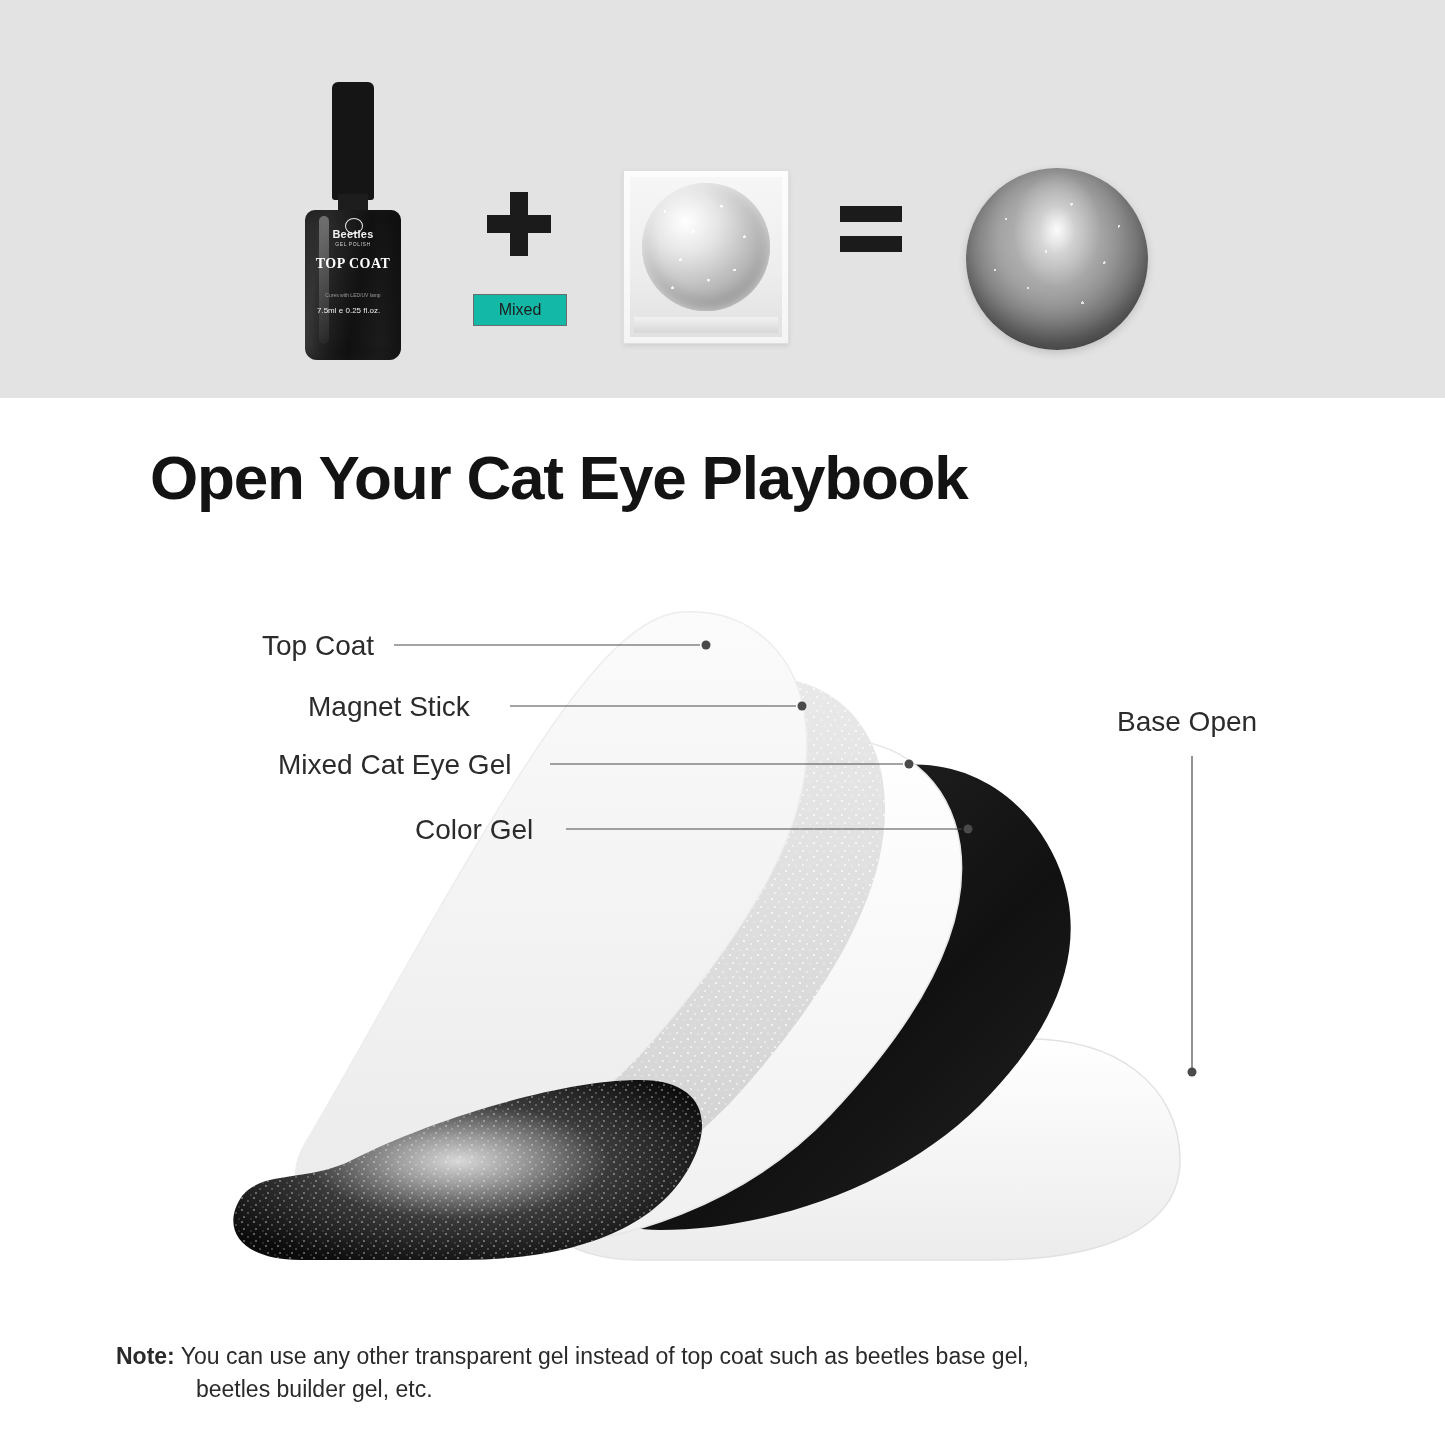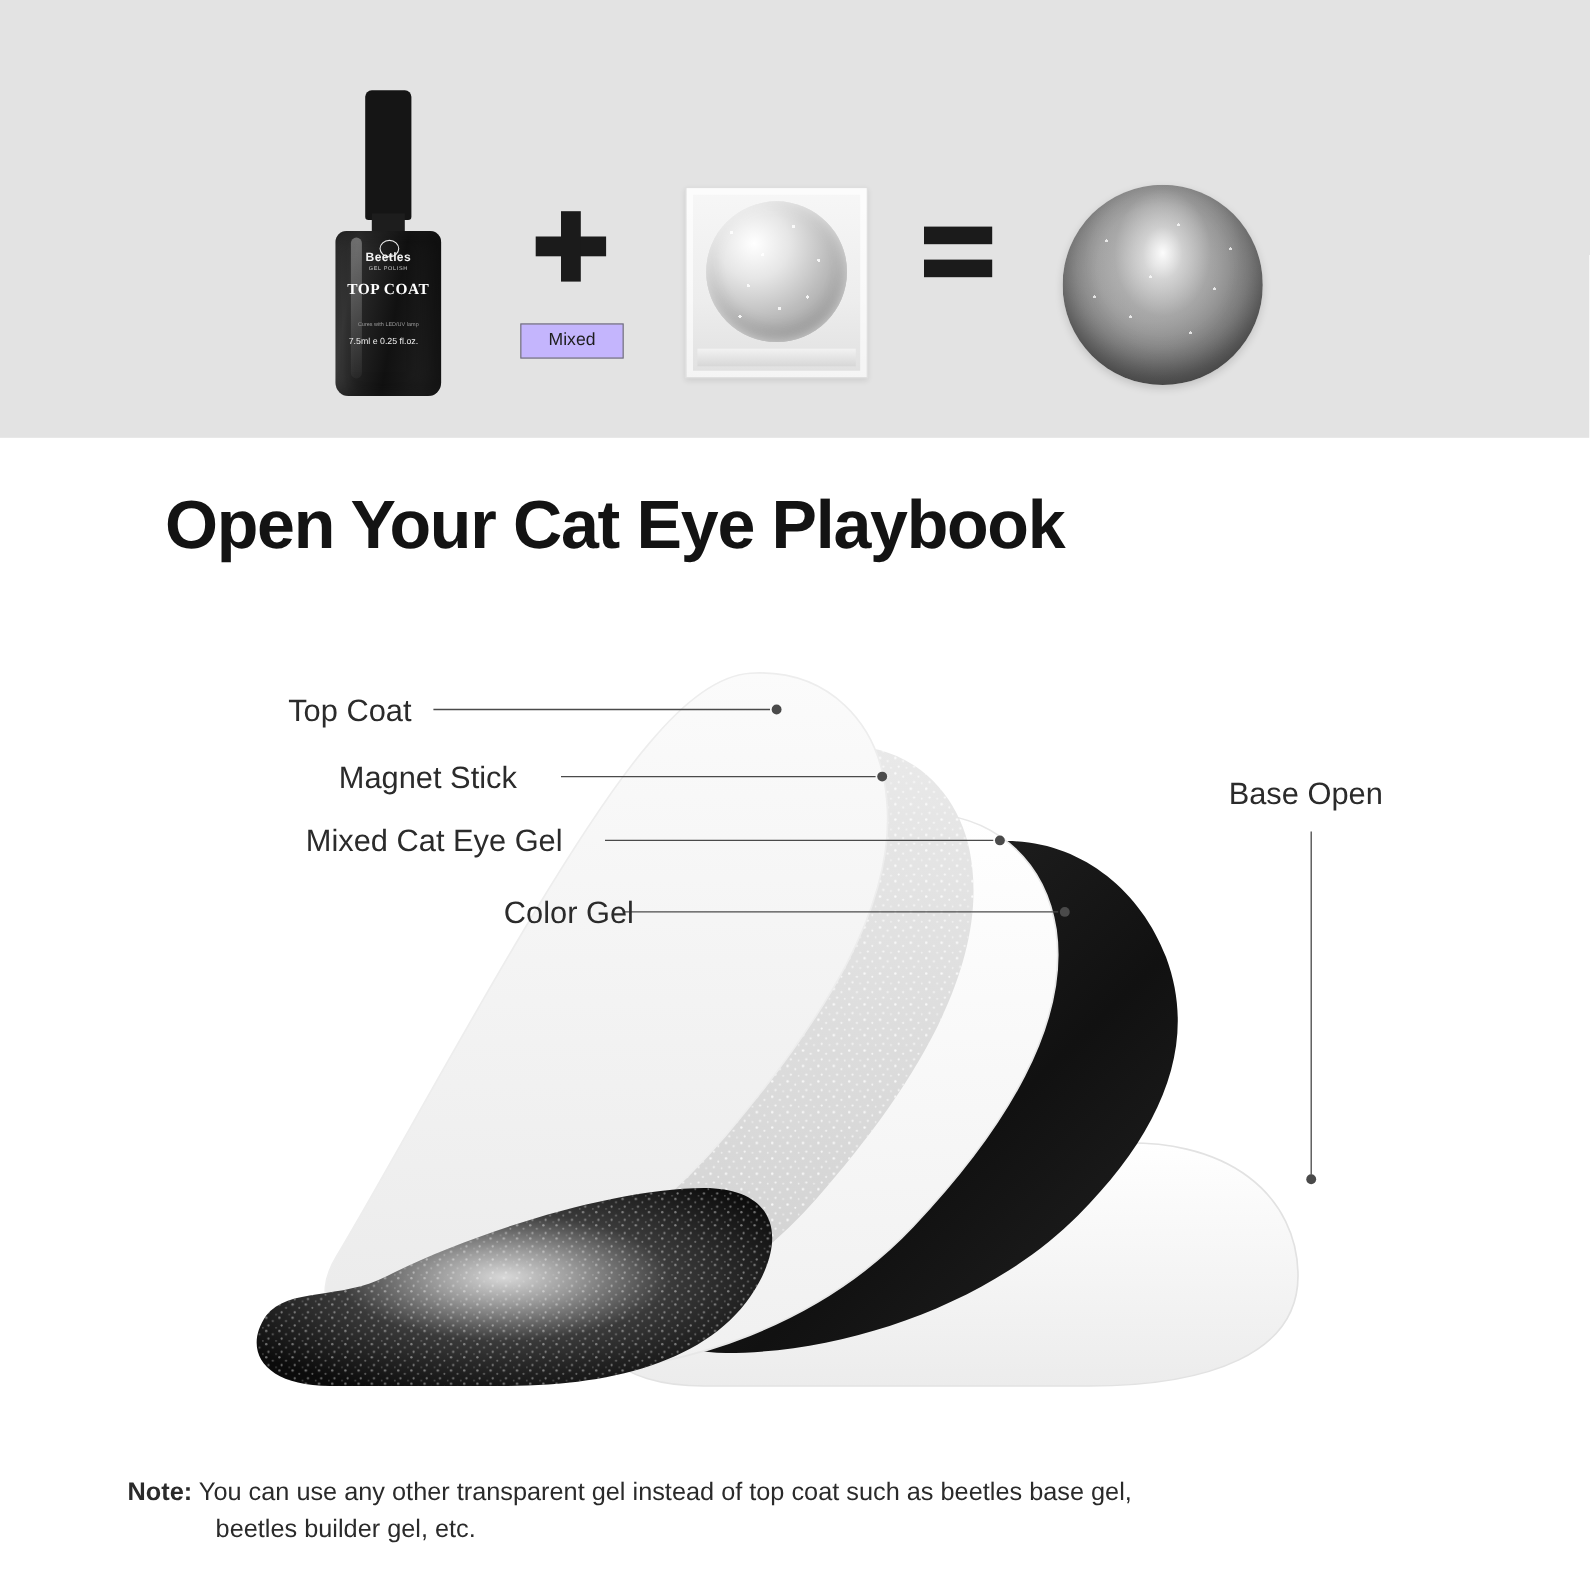--- a/index.html
+++ b/index.html
@@ -140,21 +140,21 @@
     background: #1b1b1b;
   }
   .plus-sign::before { left: 0; top: 23px; width: 64px; height: 18px; }
   .plus-sign::after  { left: 23px; top: 0; width: 18px; height: 64px; }
 
   .mixed-chip {
     position: absolute;
     left: 473px; top: 234px;
     width: 92px; height: 30px;
     border: 1.6px solid #6d6d6d;
-    background: #c4b5fd;
+    background: #14b8a6;
     display: flex;
     align-items: center;
     justify-content: center;
     font-size: 16px;
     color: #1d1d1d;
   }
 
   
   .jar {
     position: absolute;
@@ -268,21 +268,21 @@
 
   .callout {
     position: absolute;
     font-size: 28px;
     color: #2b2b2b;
     white-space: nowrap;
   }
   .c-topcoat { left: 262px; top: 70px; }
   .c-magnet  { left: 308px; top: 131px; }
   .c-mixed   { left: 278px; top: 189px; }
-  .c-color   { left: 415px; top: 254px; margin-left: 43px; }
+  .c-color   { left: 415px; top: 254px; }
   .c-base    { left: 1117px; top: 146px; }
 
   
   .note {
     position: absolute;
     left: 116px; top: 1340px;
     width: 1230px;
     font-size: 23px;
     color: #2a2a2a;
     line-height: 1.45;

